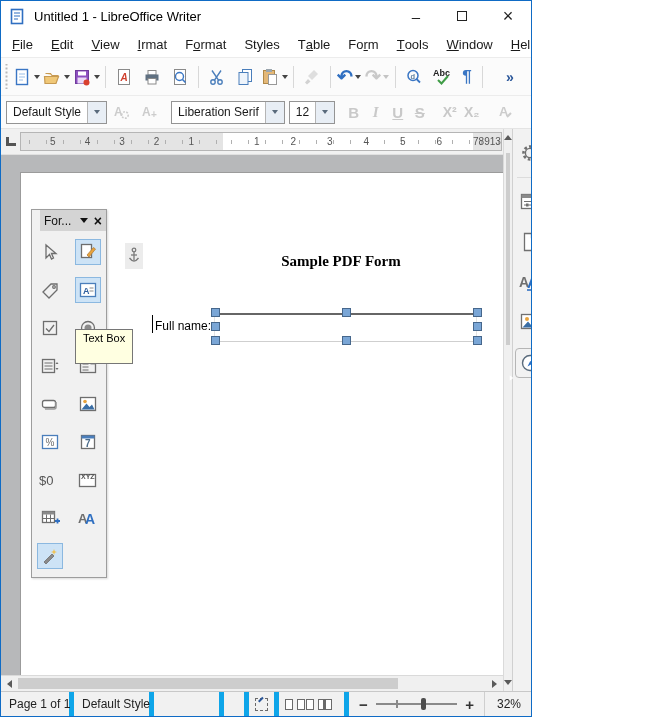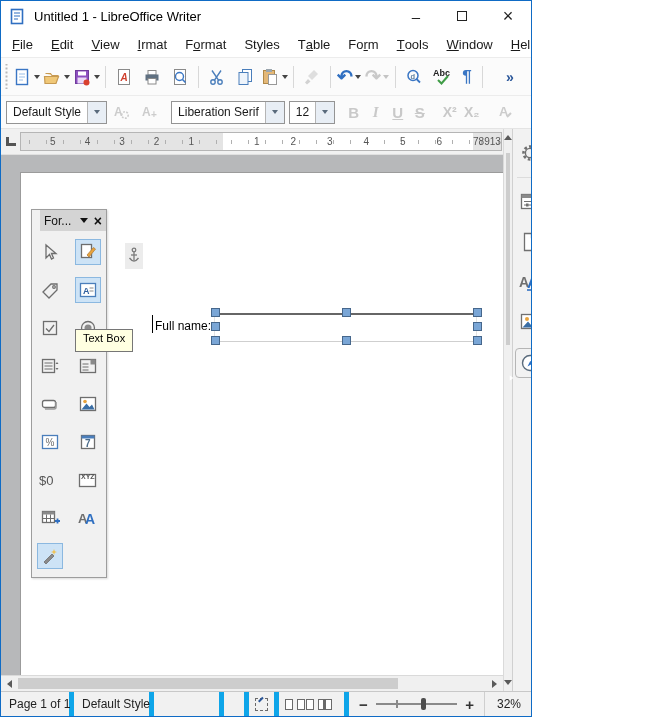--- a/index.html
+++ b/index.html
@@ -72,21 +72,21 @@
      font-family:"Liberation Serif",serif;font-size:15px;font-weight:bold;color:#000;}
   .doc-caret{position:absolute;left:131px;top:142px;width:1px;height:18px;background:#000;}
   .doc-label{position:absolute;left:134px;top:146px;font-size:12px;color:#000;}
   .field-box{position:absolute;left:193px;top:140px;width:263px;height:29px;background:#fff;
      border-top:2px solid #666;border-bottom:1px solid #cfcfcf;border-left:1px solid #e3e3e3;border-right:1px solid #e3e3e3;}
   .handle{position:absolute;width:9px;height:9px;background:#7aa6d6;border:1px solid #46678c;}
   
   .anchor{position:absolute;left:124px;top:88px;width:18px;height:26px;background:#ececec;display:flex;align-items:center;justify-content:center;}
   
   .tooltip{position:absolute;left:74px;top:174px;background:#ffffe1;border:1px solid #767676;
-     padding:2px 7px 7px;font-size:11px;color:#000;z-index:30;white-space:nowrap;}
+     padding:2px 7px 19px;font-size:11px;color:#000;z-index:30;white-space:nowrap;}
   
   .ftb{position:absolute;left:30px;top:54px;width:76px;background:#f1f1f1;border:1px solid #9d9d9d;z-index:20;box-shadow:1px 1px 2px rgba(0,0,0,.15);}
   .ftb-title{height:21px;background:#d4d4d4;display:flex;align-items:center;padding:0 4px;font-size:12px;color:#111;margin-left:8px;}
   .ftb-title .t{flex:1;}
   .ftb-dd{width:0;height:0;border-left:4px solid transparent;border-right:4px solid transparent;border-top:5px solid #111;margin-right:6px;}
   .ftb-x{font-size:14px;font-weight:bold;line-height:1;color:#111;}
   .ftb-grid{display:grid;grid-template-columns:26px 26px;column-gap:12px;row-gap:12px;padding:8px 5px;}
   .fcell{width:26px;height:26px;display:flex;align-items:center;justify-content:center;border:1px solid transparent;}
   .fcell.active{background:#cde3f6;border-color:#8bb8e0;}
   .fsvg{stroke:#6e6e6e;fill:none;stroke-width:1.3;}
@@ -415,20 +415,21 @@
               <span>7</span>
               <span>8</span>
               <span>9</span>
               <span>13</span>
             </section>
         </div>
       </div>
 
       <div class="canvas">
         <div class="page">
+          <div class="doc-heading">Sample PDF Form</div>
           <div class="doc-caret"></div>
           <div class="doc-label">Full name:</div>
           <div class="field-box"></div>
           <span class="handle" style="left:190px;top:135px"></span>
           <span class="handle" style="left:321px;top:135px"></span>
           <span class="handle" style="left:452px;top:135px"></span>
           <span class="handle" style="left:190px;top:149px"></span>
           <span class="handle" style="left:452px;top:149px"></span>
           <span class="handle" style="left:190px;top:163px"></span>
           <span class="handle" style="left:321px;top:163px"></span>

